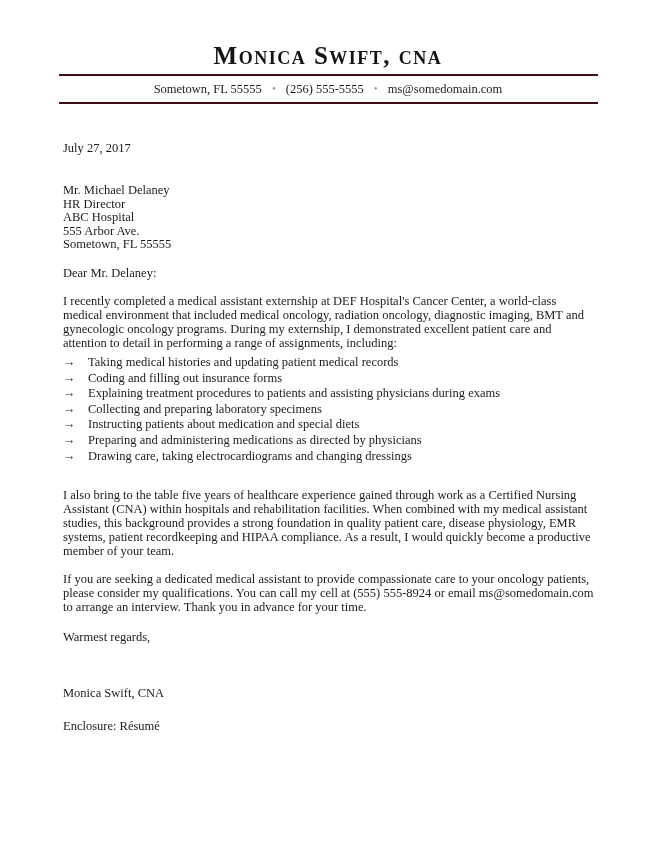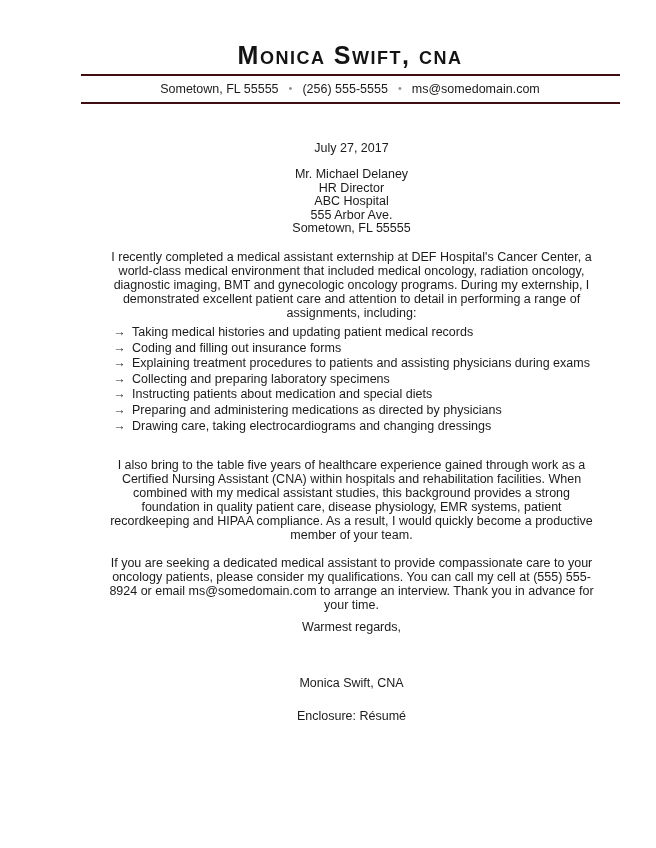--- a/index.html
+++ b/index.html
@@ -2,24 +2,23 @@
 <html><head>
 <meta charset="utf-8">
 <style>
   html, body { margin: 0; padding: 0; background: #ffffff; }
   .page {
     position: relative;
     width: 656px;
     height: 848px;
     background: #ffffff;
     overflow: hidden;
-    font-family: Liberation Sans, sans-serif;
+    font-family: Liberation Serif, serif;
     color: #1b1b1b;
     box-sizing: border-box;
-    padding-left: 44px;
   }
   
   .letterhead { text-align: center; padding-top: 42px; }
   .name {
     font-size: 25px;
     font-weight: bold;
     font-variant: small-caps;
     letter-spacing: 1.5px;
     color: #141414;
     line-height: 27px;
@@ -43,45 +42,44 @@
     color: #8f8f8f;
     font-size: 11px;
     padding: 0 10px;
     vertical-align: 1px;
   }
   
   .letter-body {
     padding: 0 60px 0 63px;
     font-size: 12.5px;
     line-height: 14px;
-    text-align: center;
   }
   .date-line { margin-top: 37px; }
-  .recipient-block { margin-top: 13px; }
+  .recipient-block { margin-top: 29px; }
   .recipient-line { line-height: 13.6px; }
   .subject-line { margin-top: 14px; white-space: nowrap; }
   .subject-line .sep-dot { padding: 0 9px; }
   .salutation { margin-top: 14px; }
   .para { margin: 14px 0 0 0; }
   .duties {
     list-style: none;
     margin: 5px 0 0 0;
     padding: 0;
   }
   .duty-item {
     display: flex;
     line-height: 15.6px;
   }
   .arrow-bullet {
     flex: none;
     width: 25px;
     color: #2a2a2a;
   }
   .para-after-list { margin-top: 24px; }
-  .valediction { margin-top: 8px; }
+  .valediction { margin-top: 16px; }
   .signature-name { margin-top: 42px; }
   .enclosure-note { margin-top: 19px; }
 </style>
 </head>
 <body>
 
 <div class="page">
 
   <div class="letterhead">
     <div class="name">Monica Swift, cna</div>
@@ -98,20 +96,21 @@
 
     <div class="recipient-block">
       <div class="recipient-line">Mr. Michael Delaney</div>
       <div class="recipient-line">HR Director</div>
       <div class="recipient-line">ABC Hospital</div>
       <div class="recipient-line">555 Arbor Ave.</div>
       <div class="recipient-line">Sometown, FL 55555</div>
     </div>
 
 
+    <div class="salutation">Dear Mr. Delaney:</div>
 
 
     <p class="para">I recently completed a medical assistant externship at DEF Hospital's Cancer Center, a world-class medical environment that included medical oncology, radiation oncology, diagnostic imaging, BMT and gynecologic oncology programs. During my externship, I demonstrated excellent patient care and attention to detail in performing a range of assignments, including:</p>
 
     <ul class="duties">
       <li class="duty-item">
           <span class="arrow-bullet">→</span>
           <span>Taking medical histories and updating patient medical records</span>
         </li>
       <li class="duty-item">

